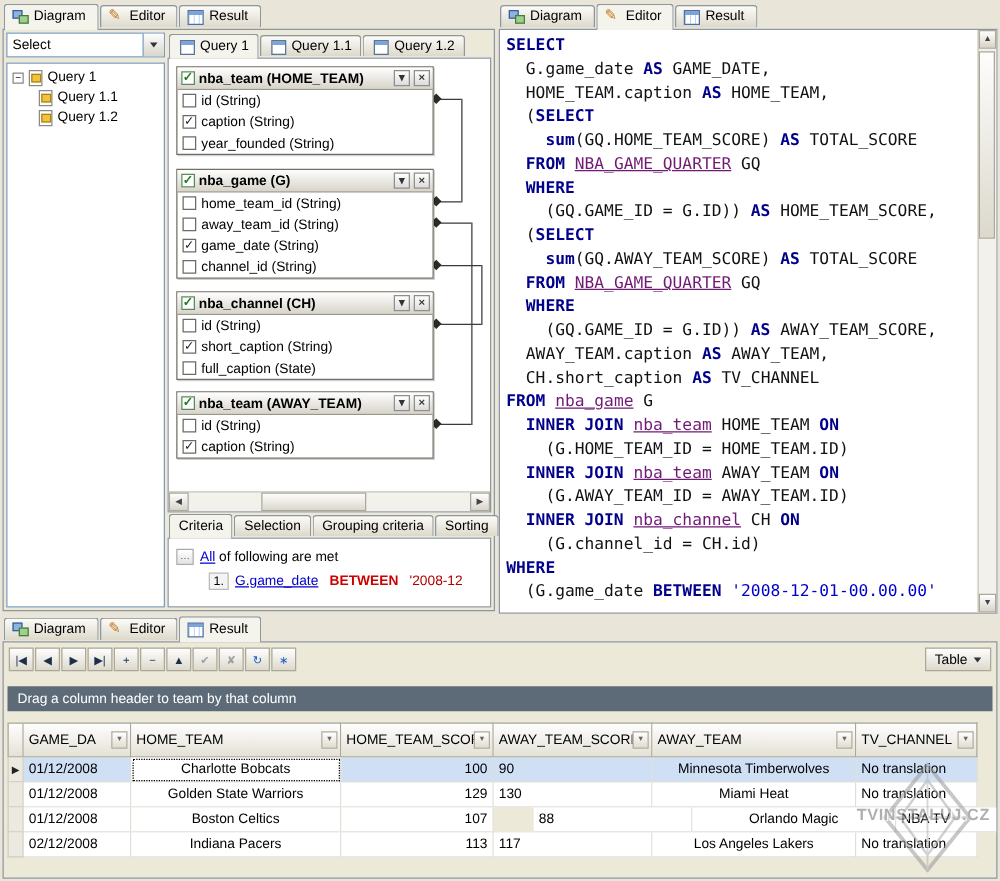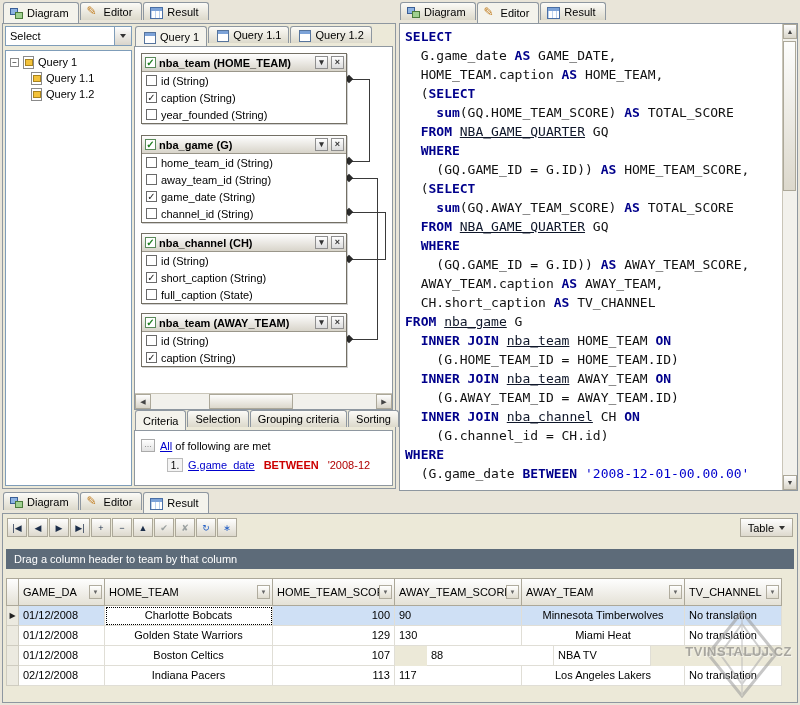--- a/index.html
+++ b/index.html
@@ -4,21 +4,21 @@
 <style>
   *{box-sizing:border-box;}
   html,body{margin:0;padding:0;}
   body{width:800px;height:705px;position:relative;background:#e9e5d9;font-family:"Liberation Sans",sans-serif;font-size:11px;color:#000;overflow:hidden;}
 
   .panel{position:absolute;}
   #panel-tl{left:2px;top:2px;width:394px;height:487px;}
   #panel-tr{left:399px;top:2px;width:399px;height:489px;}
   #panel-b{left:2px;top:492px;width:796px;height:211px;}
 
-  .tabbar{display:flex;align-items:flex-start;height:21px;padding-left:1px;position:relative;z-index:3;}
+  .tabbar{display:flex;align-items:center;height:21px;padding-left:1px;position:relative;z-index:3;}
   .tab{display:flex;align-items:center;gap:4px;padding:2px 9px 2px 6px;height:18px;border:1px solid #8e97a0;border-bottom:none;border-radius:3px 3px 0 0;background:linear-gradient(#fcfbf7,#dcd9cb);margin-right:1px;white-space:nowrap;cursor:default;}
   .tab.active{background:#f4f3ec;height:21px;margin-bottom:-1px;padding-bottom:3px;}
   .tab-lab{font-size:11px;}
   .tabbar.small{height:20px;}
   .tabbar.small .tab{height:17px;padding:1px 7px;}
   .tabbar.small .tab.active{height:20px;}
 
   .panel-body{position:absolute;left:0;right:0;top:21px;bottom:0;border:1px solid #8e97a0;background:#ece9d8;}
 
   
@@ -68,21 +68,21 @@
   .crit-link{color:#0000cc;text-decoration:underline;cursor:pointer;}
   .crit-num{min-width:16px;height:14px;border:1px solid #bbb;background:#f4f4f4;font-size:10px;text-align:center;line-height:13px;padding:0 2px;flex:none;}
   .crit-op{color:#cc0000;font-weight:bold;margin-left:4px;}
   .crit-val{color:#b00000;margin-left:4px;overflow:hidden;}
 
   
   #editor-body{position:absolute;left:0;right:0;top:21px;bottom:0;border:1px solid #8e97a0;background:#fff;}
   #sql{position:absolute;left:0;top:0;right:15px;bottom:0;padding:3px 0 0 5px;font-family:"DejaVu Sans Mono","Liberation Mono",monospace;font-size:13px;line-height:19px;white-space:pre;overflow:hidden;}
   .tk-k{color:#00008b;font-weight:bold;}
   .tk-p{color:#111;}
-  .tk-l{color:#0f172a;text-decoration:underline;}
+  .tk-l{color:#701a75;text-decoration:underline;}
   .tk-s{color:#0000cd;}
   .vscroll{position:absolute;top:0;right:0;bottom:0;width:15px;background:#f2f1ec;border-left:1px solid #c9c5b8;display:flex;flex-direction:column;}
   .vscroll .sb-btn{width:14px;height:15px;}
   .vscroll .sb-thumb{left:0;right:0;top:2px;height:150px;width:13px;}
 
   
   #result-body{position:absolute;left:0;right:0;top:21px;bottom:0;border:1px solid #8e97a0;background:#ece9d8;padding:2px;overflow:hidden;}
   .toolbar{height:23px;display:flex;align-items:center;gap:1px;padding:1px 2px;}
   .tbtn{width:20px;height:19px;border:1px solid #aca899;background:linear-gradient(#fefefe,#ddd9cd);font-size:9px;padding:0;font-family:inherit;display:flex;align-items:center;justify-content:center;}
   .tint-dark{color:#1c2e4a;}
@@ -419,20 +419,21 @@
             <span class="gcell" style="width: 127px; text-align: left;">130</span>
             <span class="gcell" style="width: 163px; text-align: center;">Miami Heat</span>
             <span class="gcell" style="width: 97px; text-align: left;">No translation</span>
           </div>
           <div class="grow">
             <span class="gsel"></span>
             <span class="gcell" style="width: 86px; text-align: left;">01/12/2008</span>
             <span class="gcell" style="width: 168px; text-align: center;">Boston Celtics</span>
             <span class="gcell" style="width: 122px; text-align: right;">107</span>
             <span class="gcell" style="width: 127px; text-align: left; margin-left: 32px;">88</span>
+            <span class="gcell" style="width: 163px; text-align: center;">Orlando Magic</span>
             <span class="gcell" style="width: 97px; text-align: left;">NBA TV</span>
           </div>
           <div class="grow">
             <span class="gsel"></span>
             <span class="gcell" style="width: 86px; text-align: left;">02/12/2008</span>
             <span class="gcell" style="width: 168px; text-align: center;">Indiana Pacers</span>
             <span class="gcell" style="width: 122px; text-align: right;">113</span>
             <span class="gcell" style="width: 127px; text-align: left;">117</span>
             <span class="gcell" style="width: 163px; text-align: center;">Los Angeles Lakers</span>
             <span class="gcell" style="width: 97px; text-align: left;">No translation</span>

